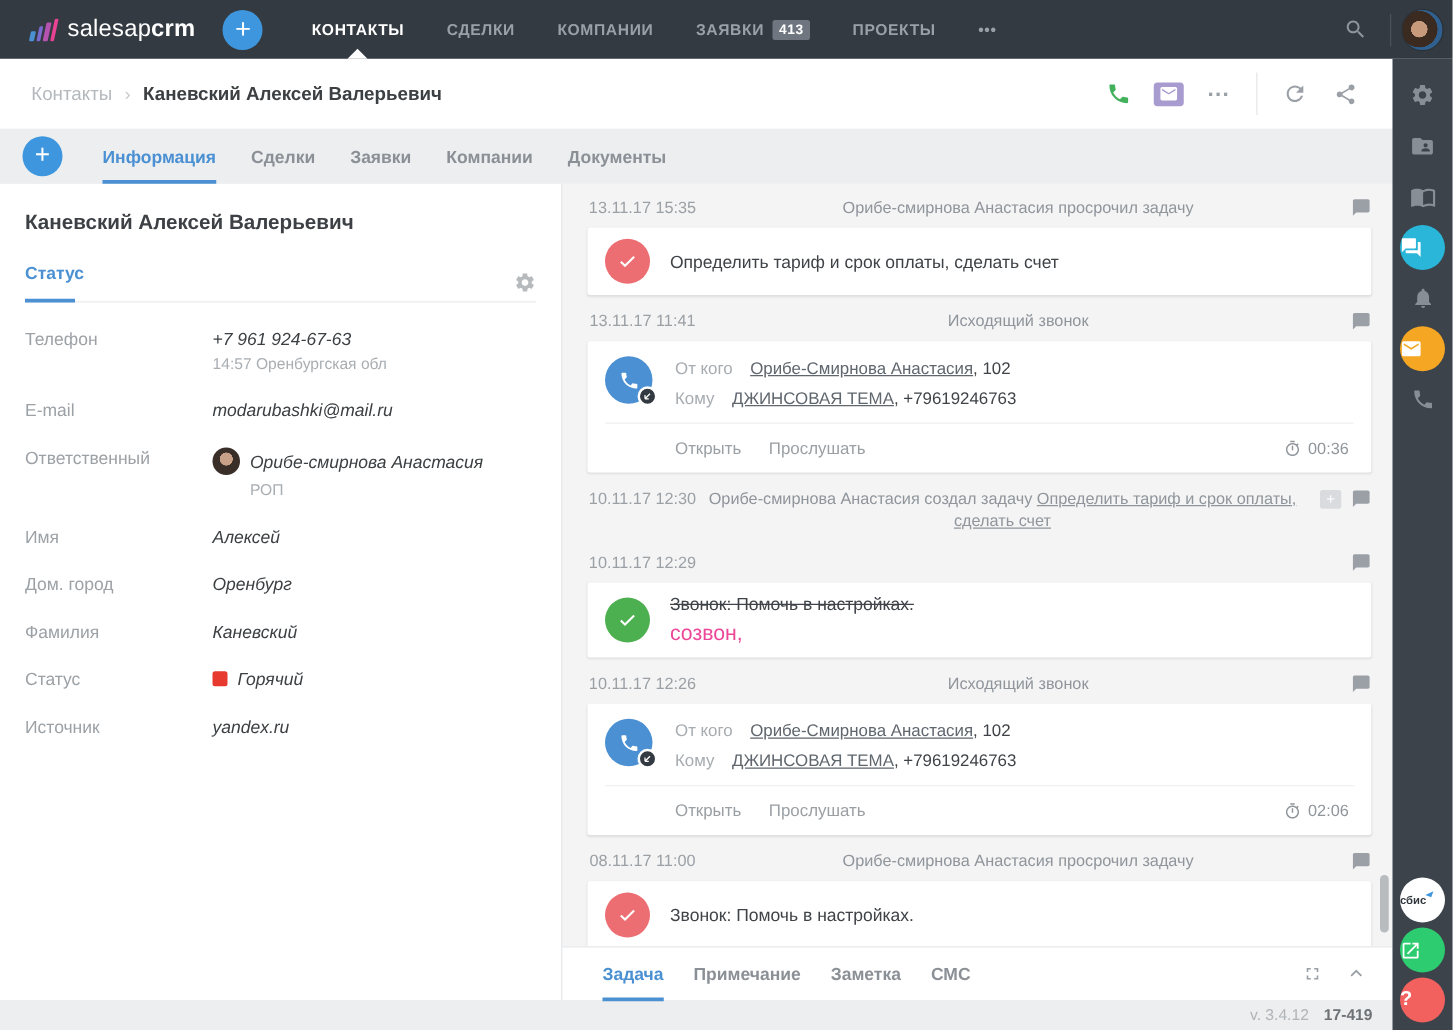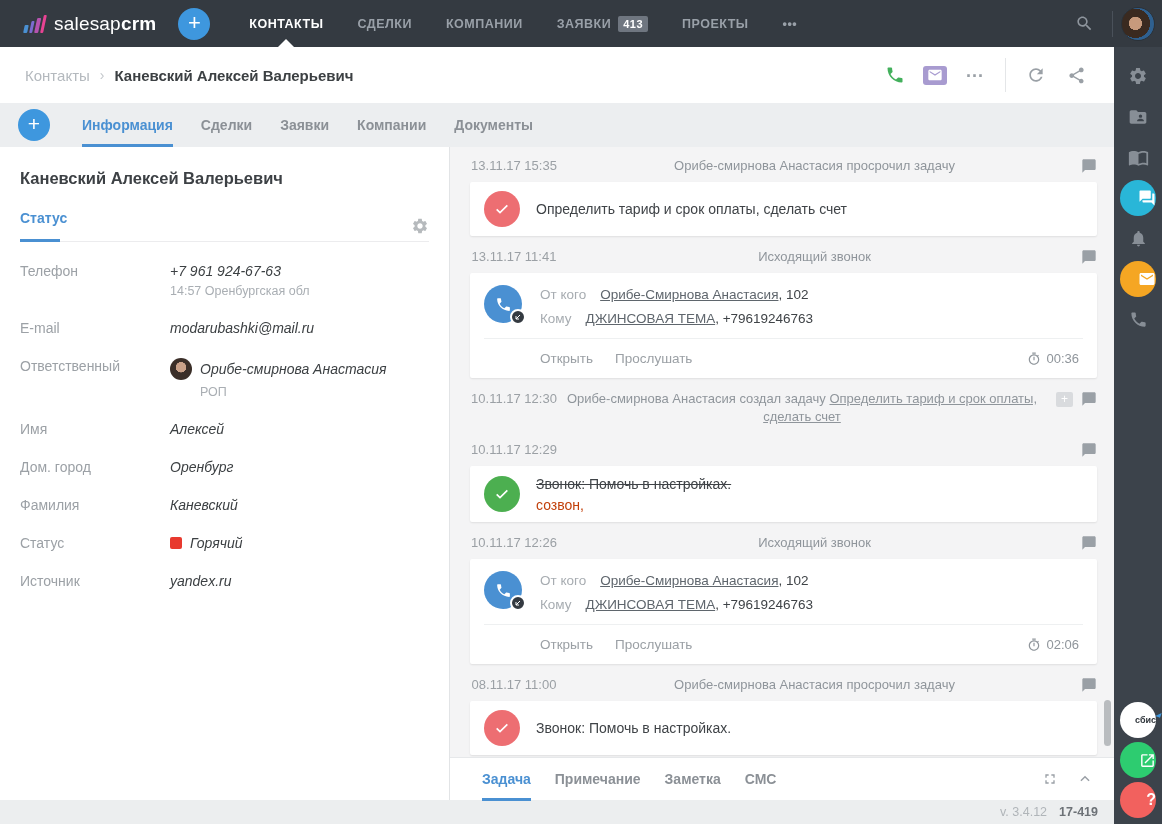--- a/index.html
+++ b/index.html
@@ -24,21 +24,21 @@
   .nav-badge { background:#6f7680; color:#fff; font-size:11px; font-weight:700; border-radius:2px; padding:2px 5px; margin-left:7px; }
   .topbar-right { margin-left:auto; display:flex; align-items:center; height:100%; }
   .search-btn { width:36px; display:flex; justify-content:center; cursor:pointer; }
   .top-divider { width:1px; height:26px; background:#4a515a; margin:0 8px 0 10px; }
   .avatar-top { width:34px; height:34px; border-radius:50%; margin-right:7px; cursor:pointer;
      background: radial-gradient(circle at 42% 48%, #c79a7c 0 26%, #3a2a20 27% 58%, #2f608f 59%); border:1px solid #2b3137; }
 
   
   .sidebar { position:absolute; right:0; top:47px; width:48px; height:777px; background:#3c434b; z-index:25; display:flex; flex-direction:column; align-items:center; }
   .sb-icon { width:48px; height:41px; display:flex; align-items:center; justify-content:center; cursor:pointer; }
-  .sb-circle { width:36px; height:36px; border-radius:50%; display:flex; align-items:center; justify-content:flex-end; cursor:pointer; margin:2px 0; }
+  .sb-circle { width:36px; height:36px; border-radius:50%; display:flex; align-items:center; justify-content:flex-start; cursor:pointer; margin:2px 0; }
   .sb-spacer { flex:1; }
   .c-cyan { background:#29b6d8; }
   .c-orange { background:#f5a623; }
   .c-white { background:#ffffff; }
   .c-green { background:#2dcc70; }
   .c-red { background:#f2615e; }
   .sbis-text { font-size:9px; font-weight:700; color:#30363c; position:relative; }
   .sbis-text:after { content:""; position:absolute; right:-5px; top:-3px; width:0; height:0; border-left:5px solid transparent; border-bottom:5px solid #3e97de; transform:rotate(20deg); }
   .help-q { color:#fff; font-size:16px; font-weight:700; }
 
@@ -86,21 +86,21 @@
   .fh-link { color:#8f959b; text-decoration:underline; cursor:pointer; }
   .fh-icons { margin-left:auto; display:flex; align-items:center; flex:none; gap:8px; padding-top:1px; }
   .plus-sq { width:17px; height:15px; background:#d9dbde; border-radius:2px; color:#fff; font-size:12px; display:flex; align-items:center; justify-content:center; cursor:pointer; line-height:1; }
   .card { background:#fff; border-radius:2px; box-shadow:0 1px 2px rgba(0,0,0,0.09); margin-bottom:4px; }
   .task-card { display:flex; align-items:center; padding:9px 14px; min-height:53px; }
   .task-circle { width:36px; height:36px; border-radius:50%; flex:none; display:flex; align-items:center; justify-content:center; margin-right:16px; cursor:pointer; }
   .tc-red { background:#ed6e72; }
   .tc-green { background:#4caf50; }
   .task-title { font-size:14px; color:#3f4347; }
   .task-title.strike { text-decoration:line-through; }
-  .task-note { font-size:14px; color:#c2410c; margin-top:4px; }
+  .task-note { font-size:17px; color:#ec4899; margin-top:4px; }
   .call-card { padding:12px 14px 0 14px; }
   .call-top { display:flex; }
   .call-avatar { position:relative; width:38px; height:38px; flex:none; margin-right:18px; }
   .call-circle { width:38px; height:38px; border-radius:50%; background:#4a90d2; display:flex; align-items:center; justify-content:center; }
   .call-badge { position:absolute; right:-4px; bottom:-2px; width:16px; height:16px; border-radius:50%; background:#343a41; border:2px solid #fff; display:flex; align-items:center; justify-content:center; }
   .call-rows { flex:1; padding-top:2px; }
   .call-row { font-size:13.5px; margin-bottom:9px; color:#3f4347; }
   .call-label { color:#a7acb1; margin-right:14px; }
   .call-link { color:#5f666d; text-decoration:underline; cursor:pointer; }
   .call-footer { border-top:1px solid #eef0f1; margin-top:3px; display:flex; align-items:center; height:40px; padding-left:56px; }

